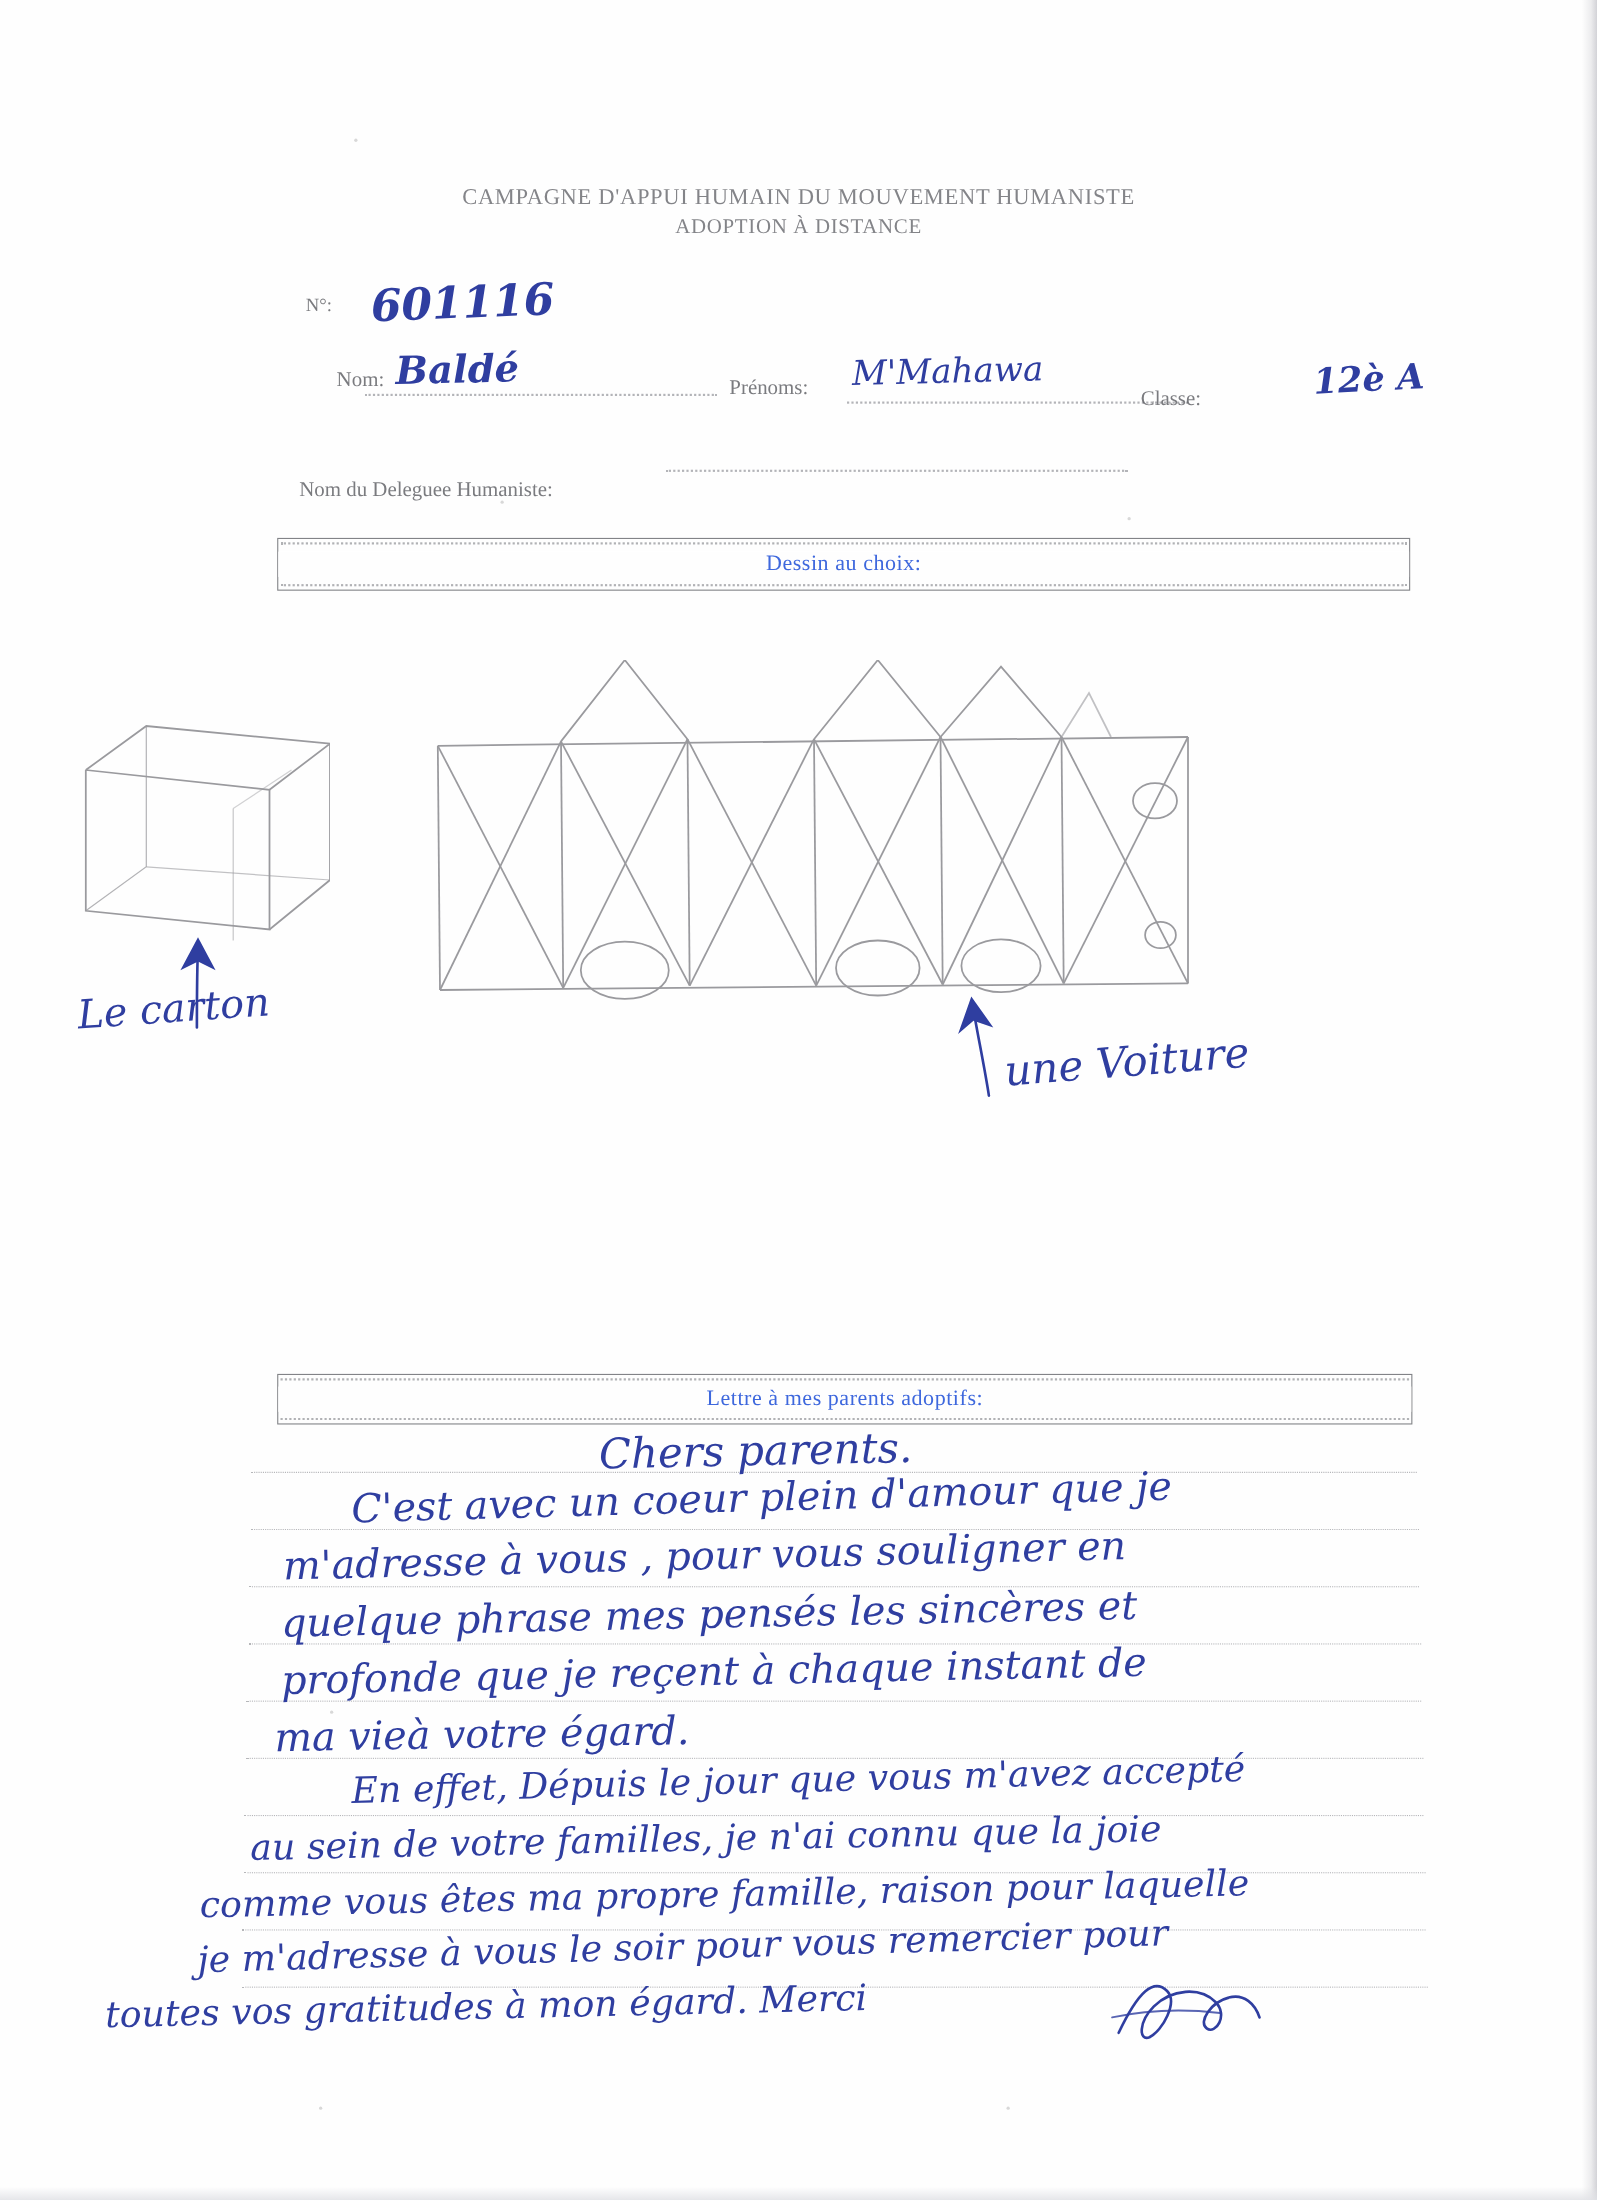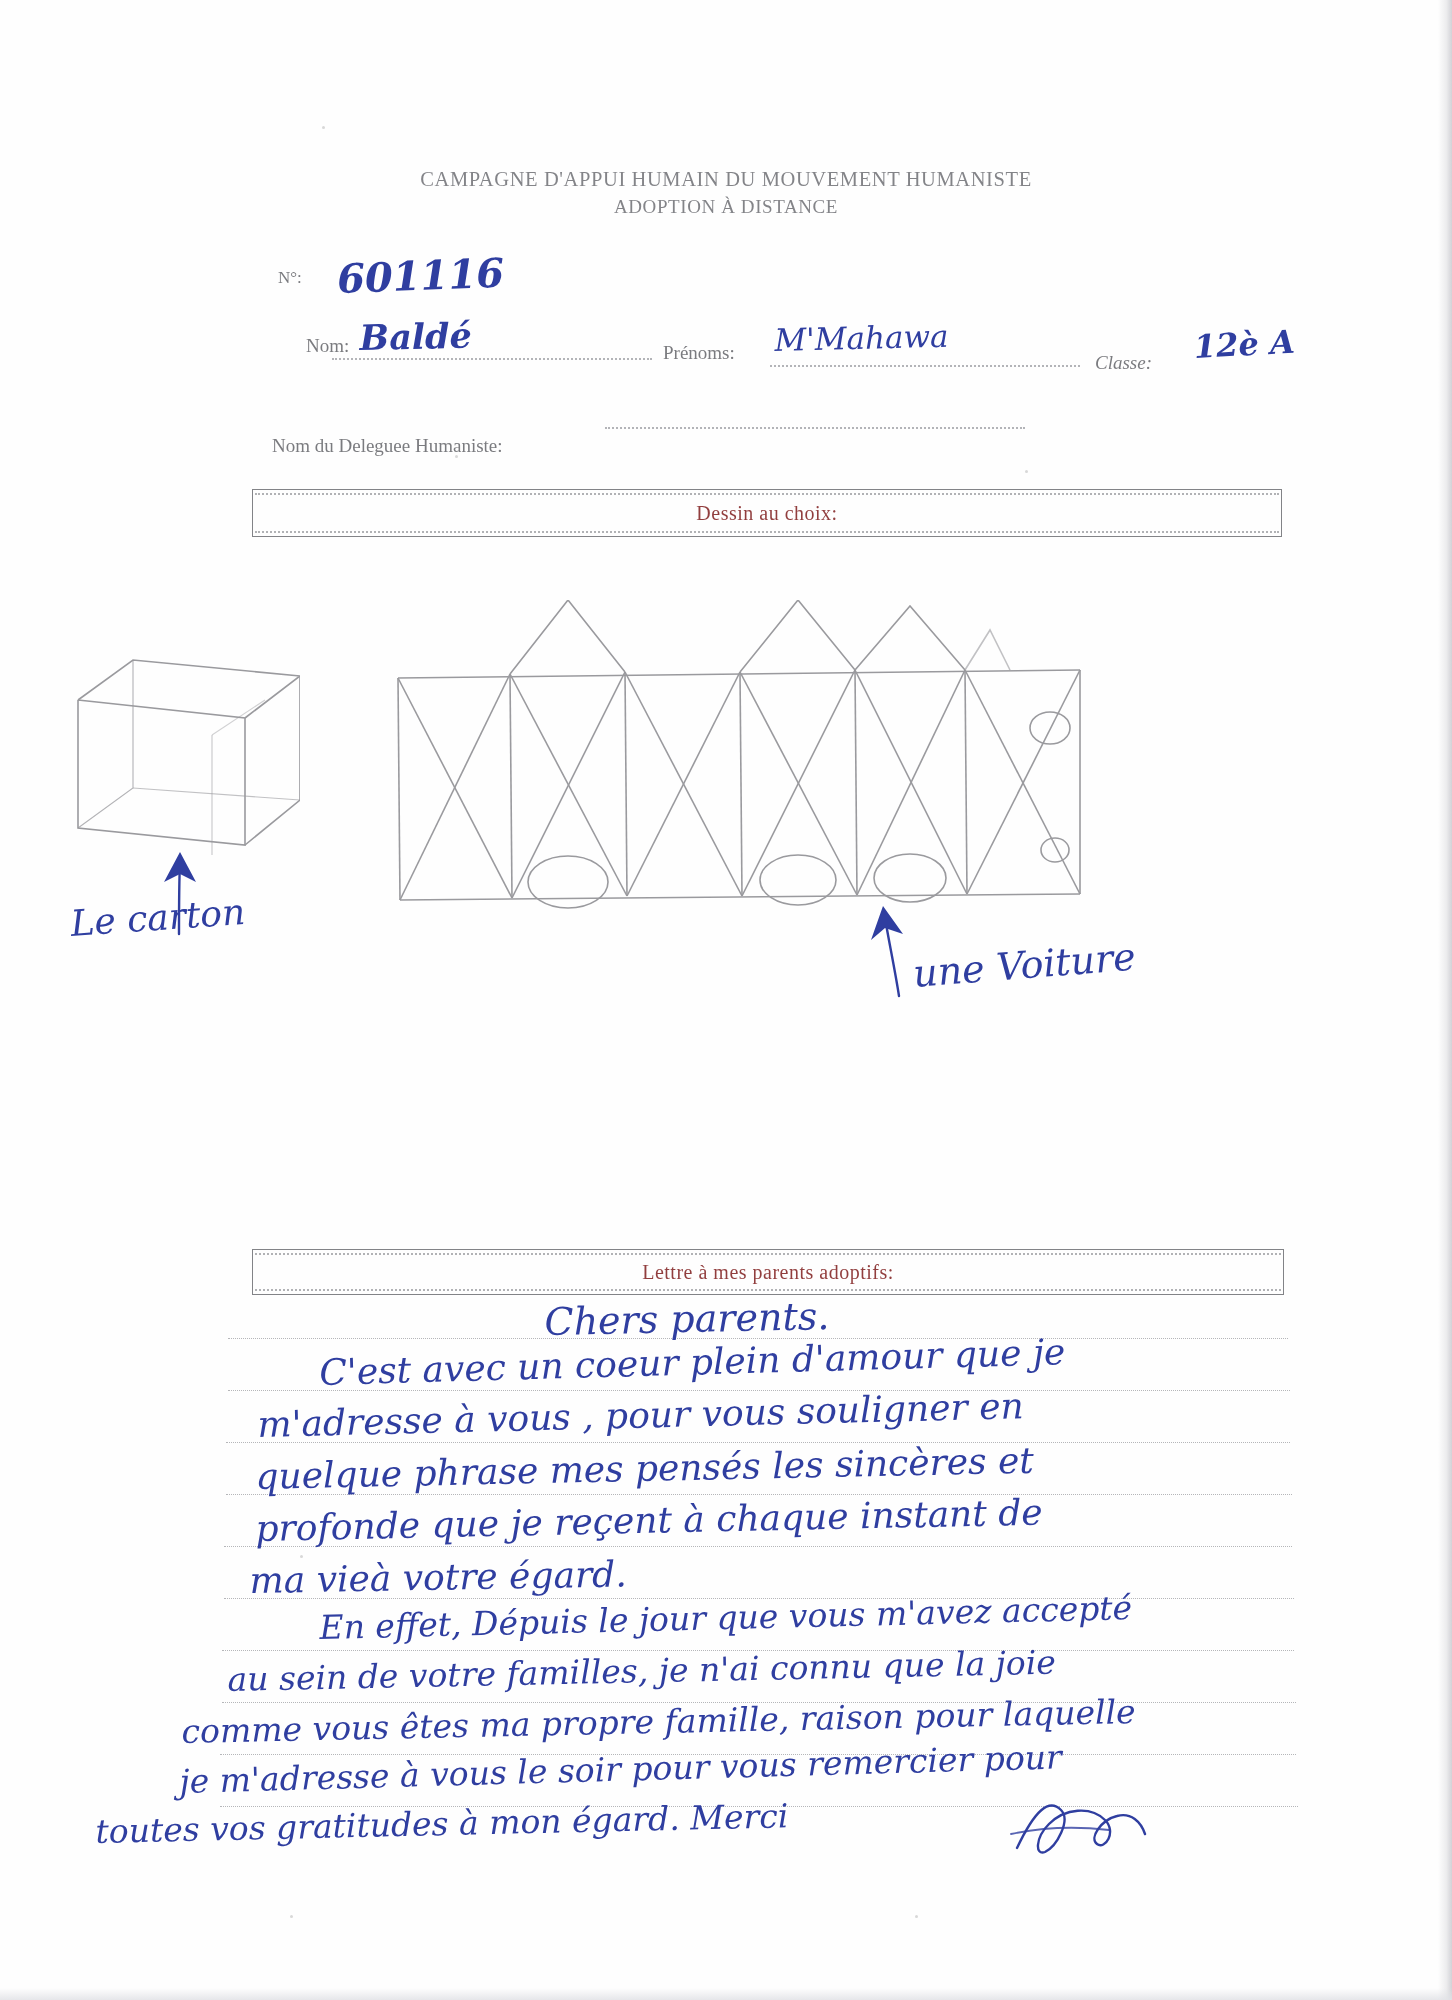--- a/index.html
+++ b/index.html
@@ -90,21 +90,21 @@
     box-sizing: border-box;
     opacity: .85;
   }
   .section-box .caption {
     position: absolute;
     top: 50%;
     left: 0; right: 0;
     transform: translateY(-50%);
     text-align: center;
     font-size: 20px;
-    color: #7f1d1d;
+    color: #1d4ed8;
     letter-spacing: .5px;
     background: #fefefe;
     padding: 0 6px;
   }
   .box-dot-top, .box-dot-bottom {
     position: absolute;
     left: 2px; right: 2px;
     border-bottom: 2px dotted #8e8f94;
     opacity: .8;
   }
@@ -153,21 +153,21 @@
   <div class="hw hw-b" style="top:255px;left:338px;font-size:40px;transform:rotate(-2.2deg);">601116</div>
 
   <div class="fld" style="top:335px;left:276px;margin-left:30px;">Nom:</div>
   <div class="dots" style="top:358px;left:332px;width:320px;"></div>
   <div class="hw hw-b" style="top:317px;left:360px;font-size:35px;transform:rotate(-1.2deg);">Baldé</div>
 
   <div class="fld" style="top:342px;left:663px;">Prénoms:</div>
   <div class="dots" style="top:365px;left:770px;width:310px;"></div>
   <div class="hw" style="top:322px;left:775px;font-size:31px;transform:rotate(-1.4deg);">M'Mahawa</div>
 
-  <div class="fld" style="top:352px;left:1095px;font-style:italic;">Classe:</div>
+  <div class="fld" style="top:352px;left:1037px;">Classe:</div>
   <div class="hw hw-b" style="top:328px;left:1195px;font-size:32px;transform:rotate(-3deg);">12è A</div>
 
   <div class="fld" style="top:403px;left:272px;margin-top:32px;">Nom du Deleguee Humaniste:</div>
   <div class="dots" style="top:427px;left:605px;width:420px;"></div>
 
   <div class="section-box" style="top:489px;left:252px;width:1030px;height:48px;">
     <div class="box-dot-top" style="top:3px;"></div>
     <div class="box-dot-bottom" style="bottom:3px;"></div>
     <div class="caption">Dessin au choix:</div>
   </div>

